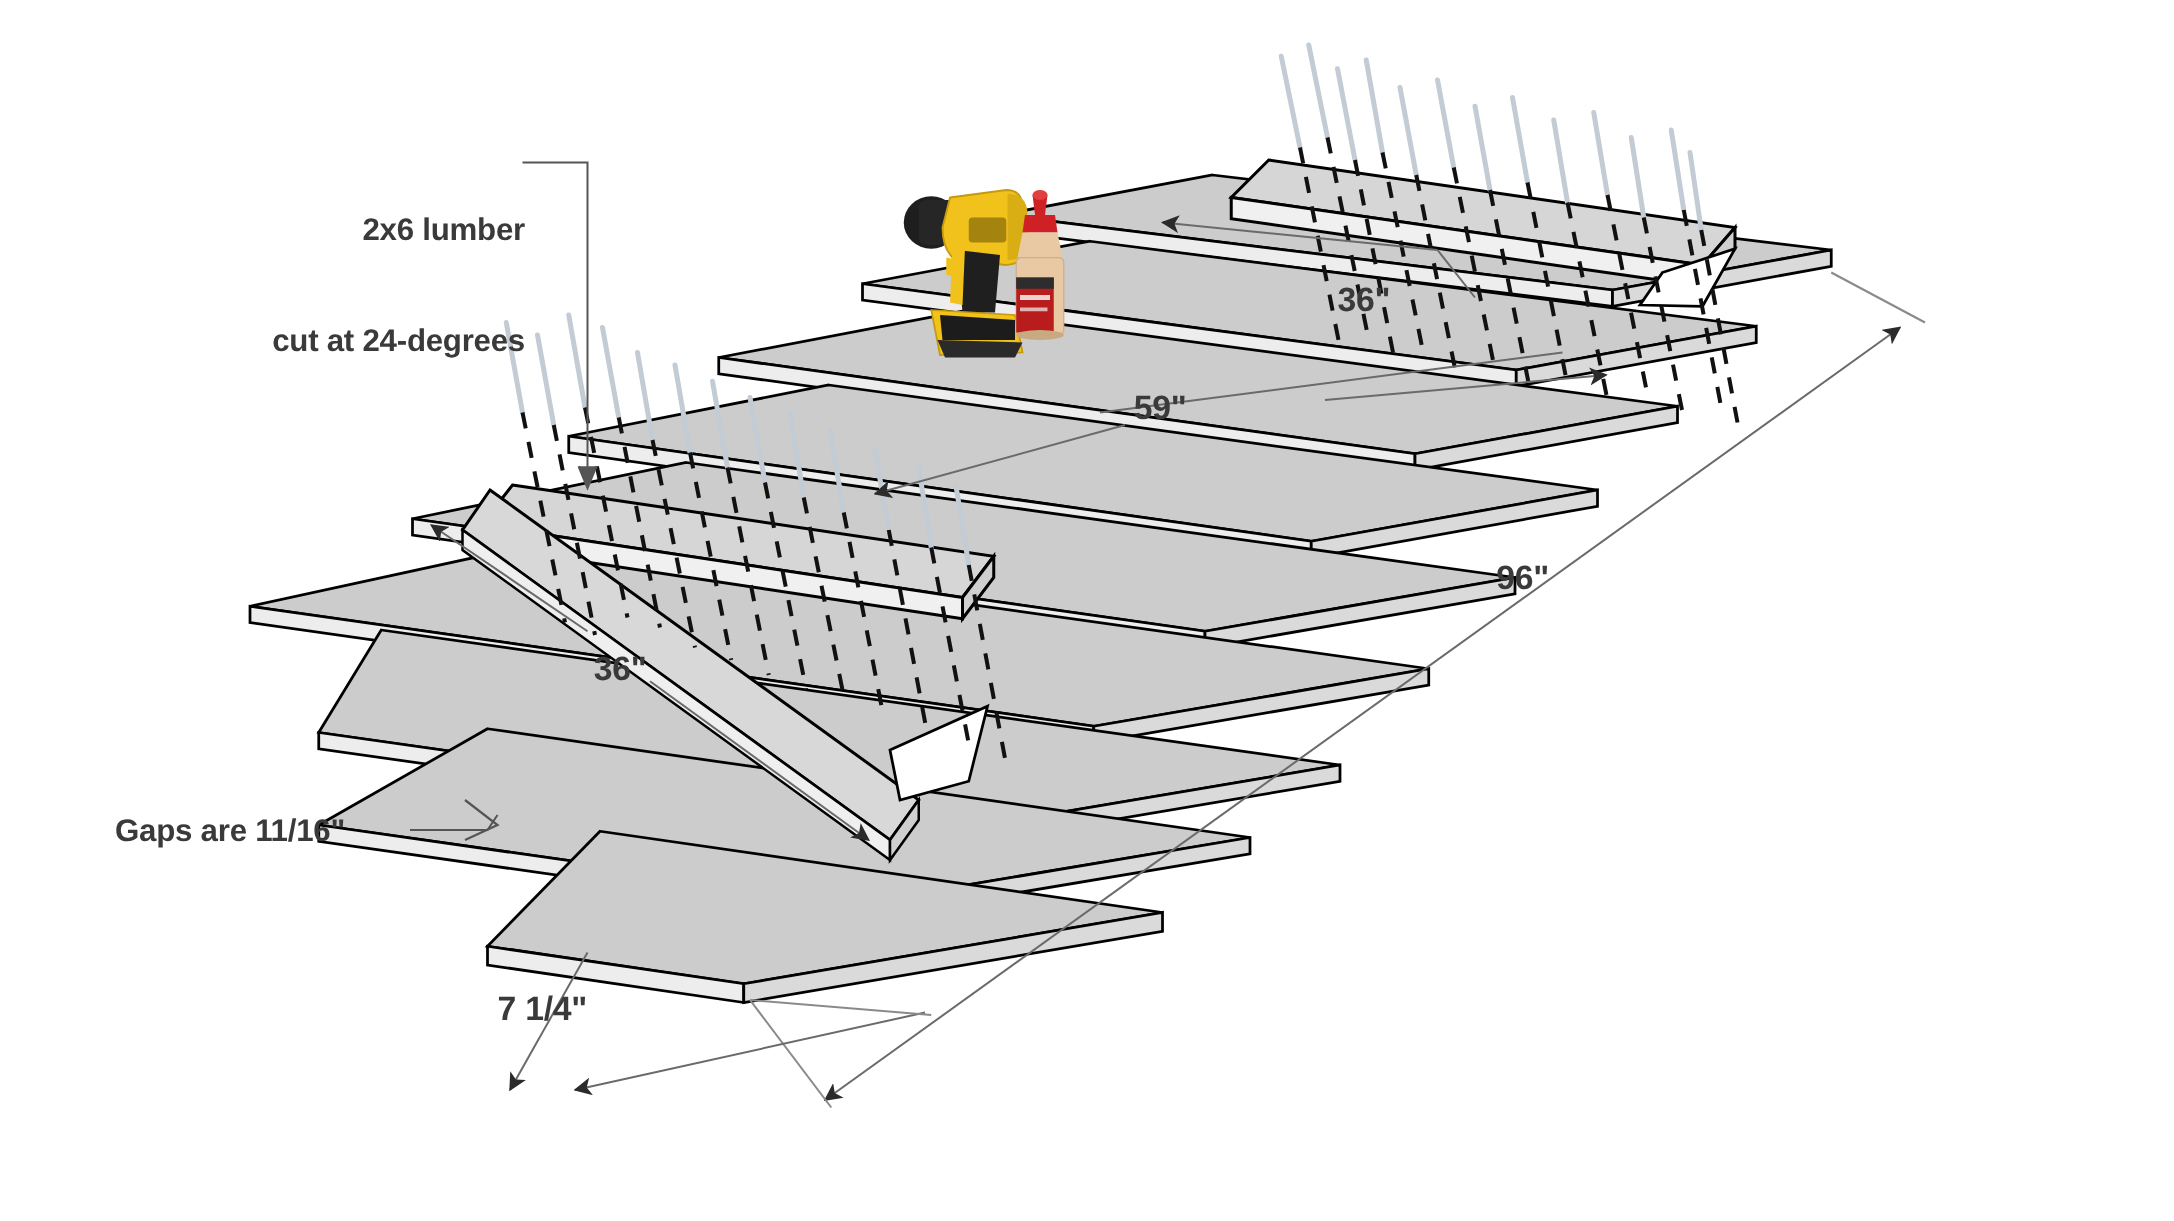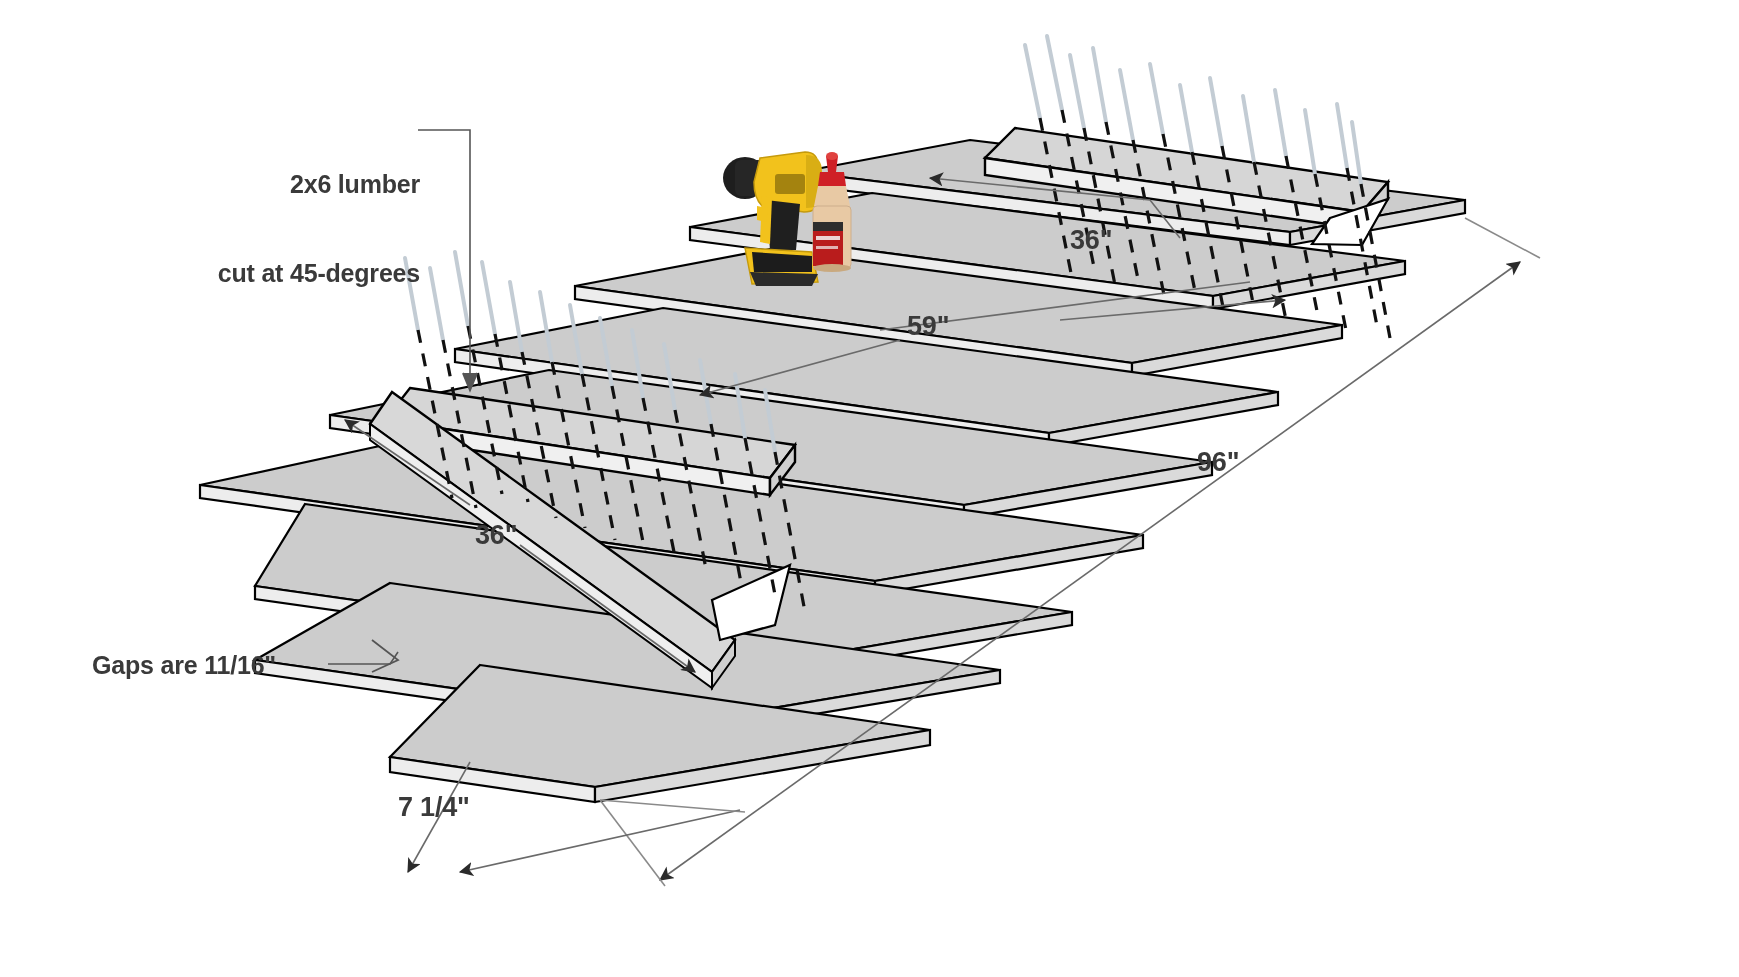--- a/index.html
+++ b/index.html
@@ -278,21 +278,21 @@
         <rect x="816" y="246" width="22" height="3" fill="#f3f3f3" opacity="0.7"></rect>
 
         <ellipse cx="832" cy="268" rx="19" ry="4" fill="#c9a97f"></ellipse>
       </g>
     </g>
 
   </svg>
 
   <div class="anno note" id="lbl-note">
     <div>2x6 lumber</div>
-    <div>cut at 45-degrees</div>
+    <div>cut at 24-degrees</div>
   </div>
 
   <div class="anno gap" id="lbl-gaps">Gaps are 11/16"</div>
 
   <div class="anno dim" id="lbl-714">7 1/4"</div>
   <div class="anno dim" id="lbl-96">96"</div>
   <div class="anno dim" id="lbl-59">59"</div>
   <div class="anno dim" id="lbl-36a">36"</div>
   <div class="anno dim" id="lbl-36b">36"</div>
 

